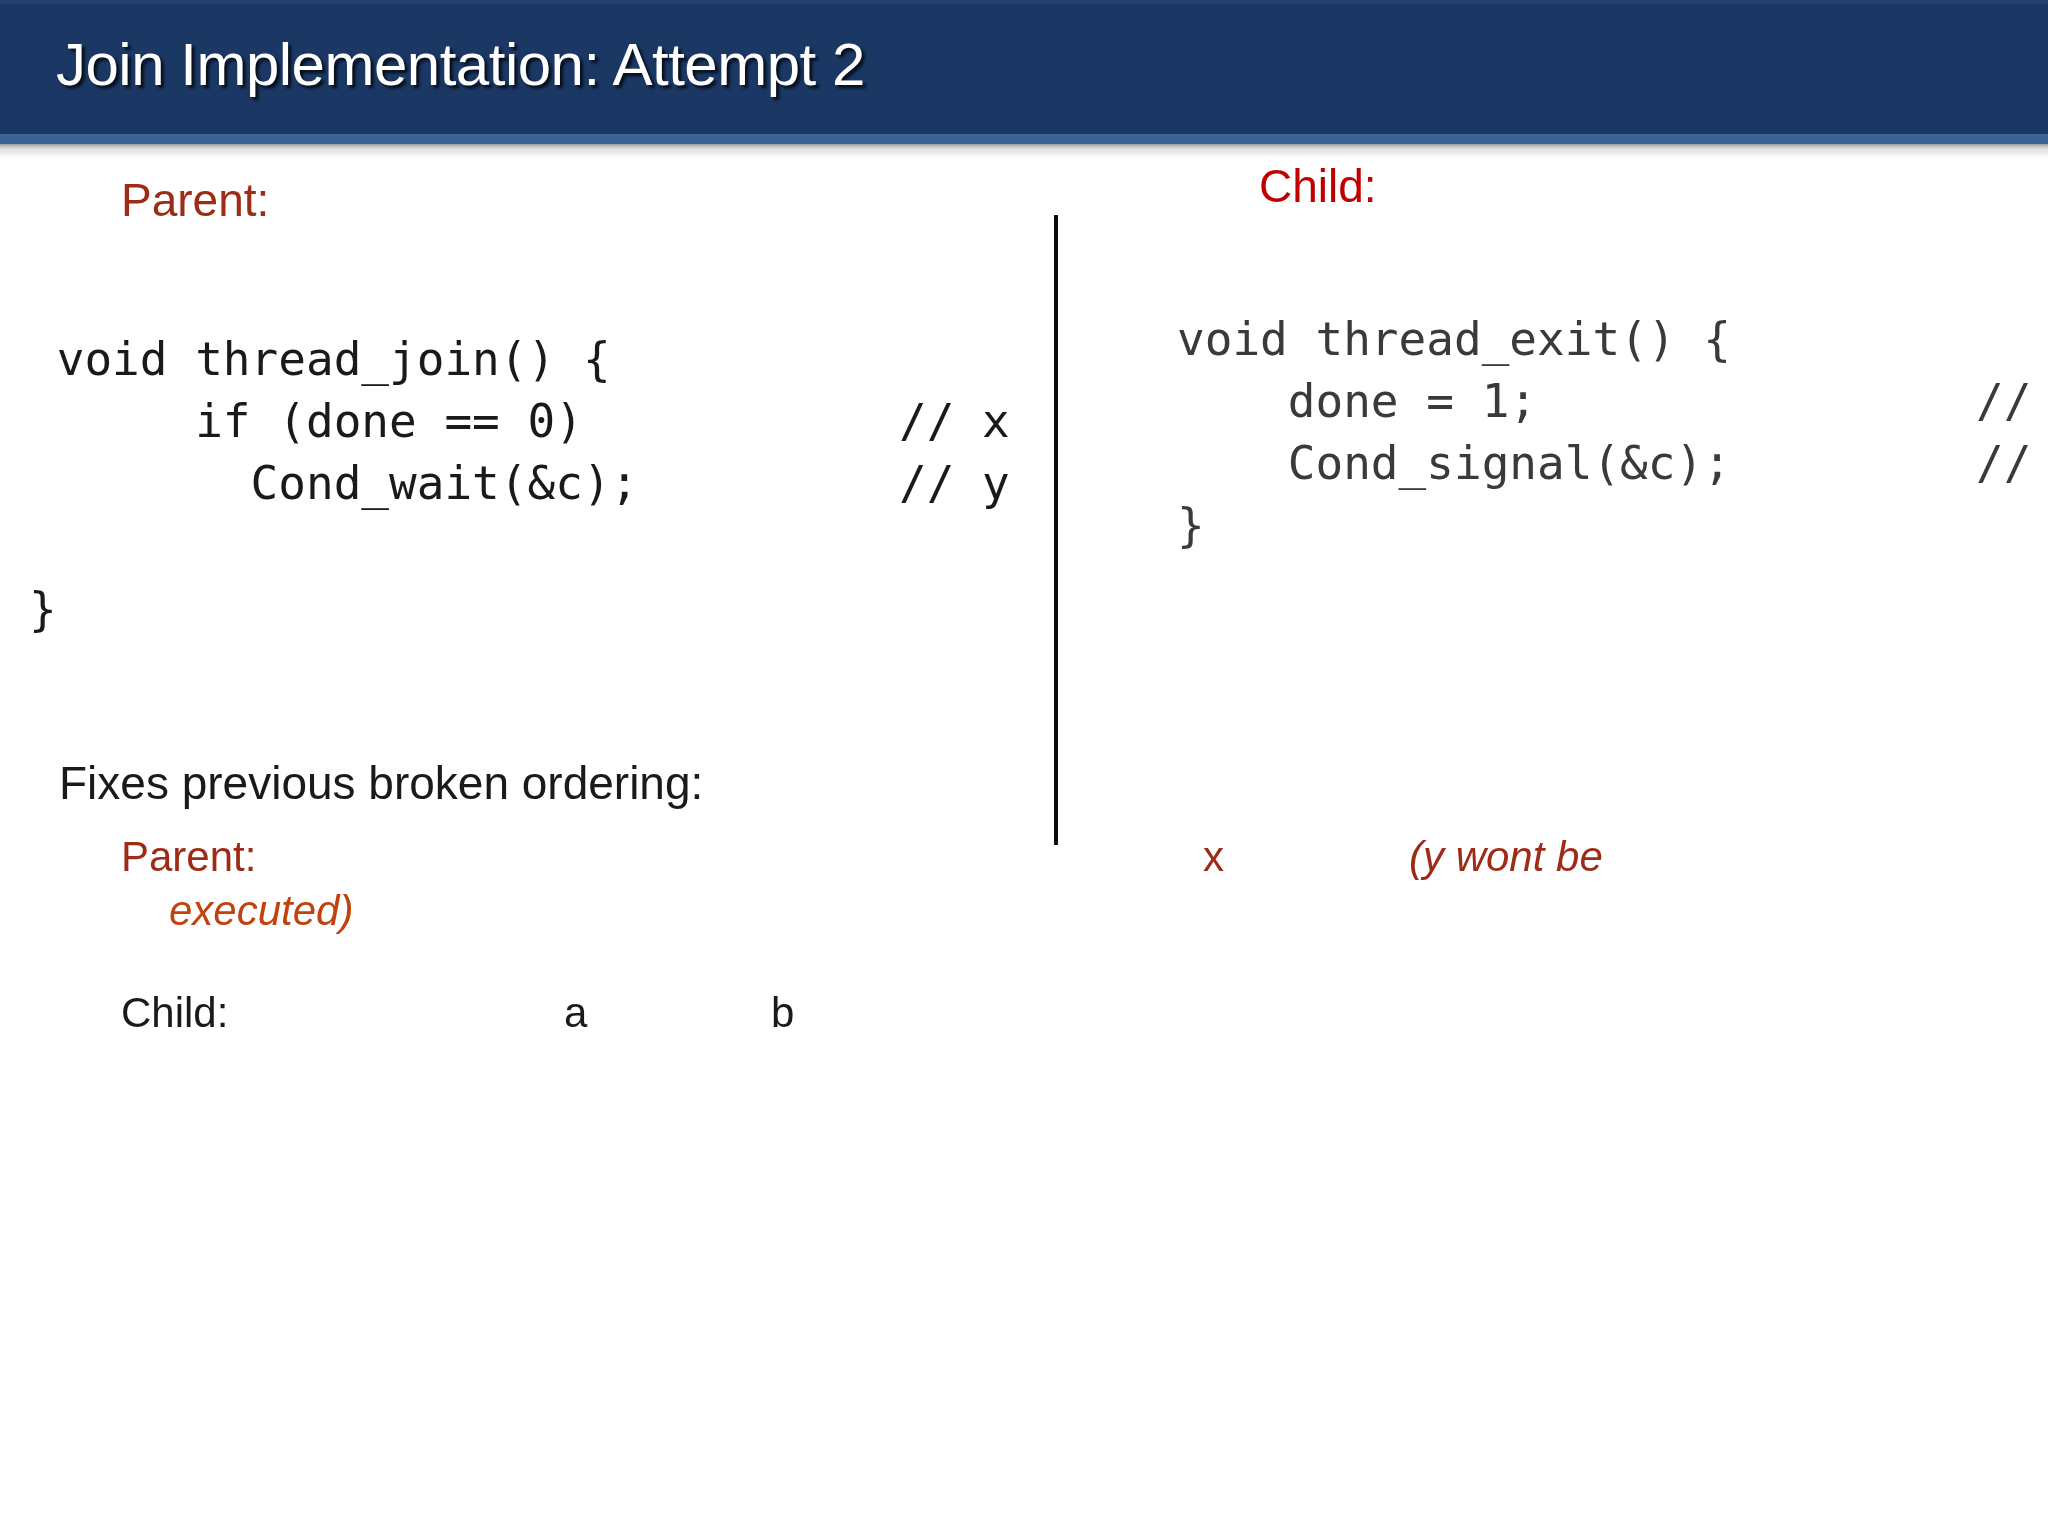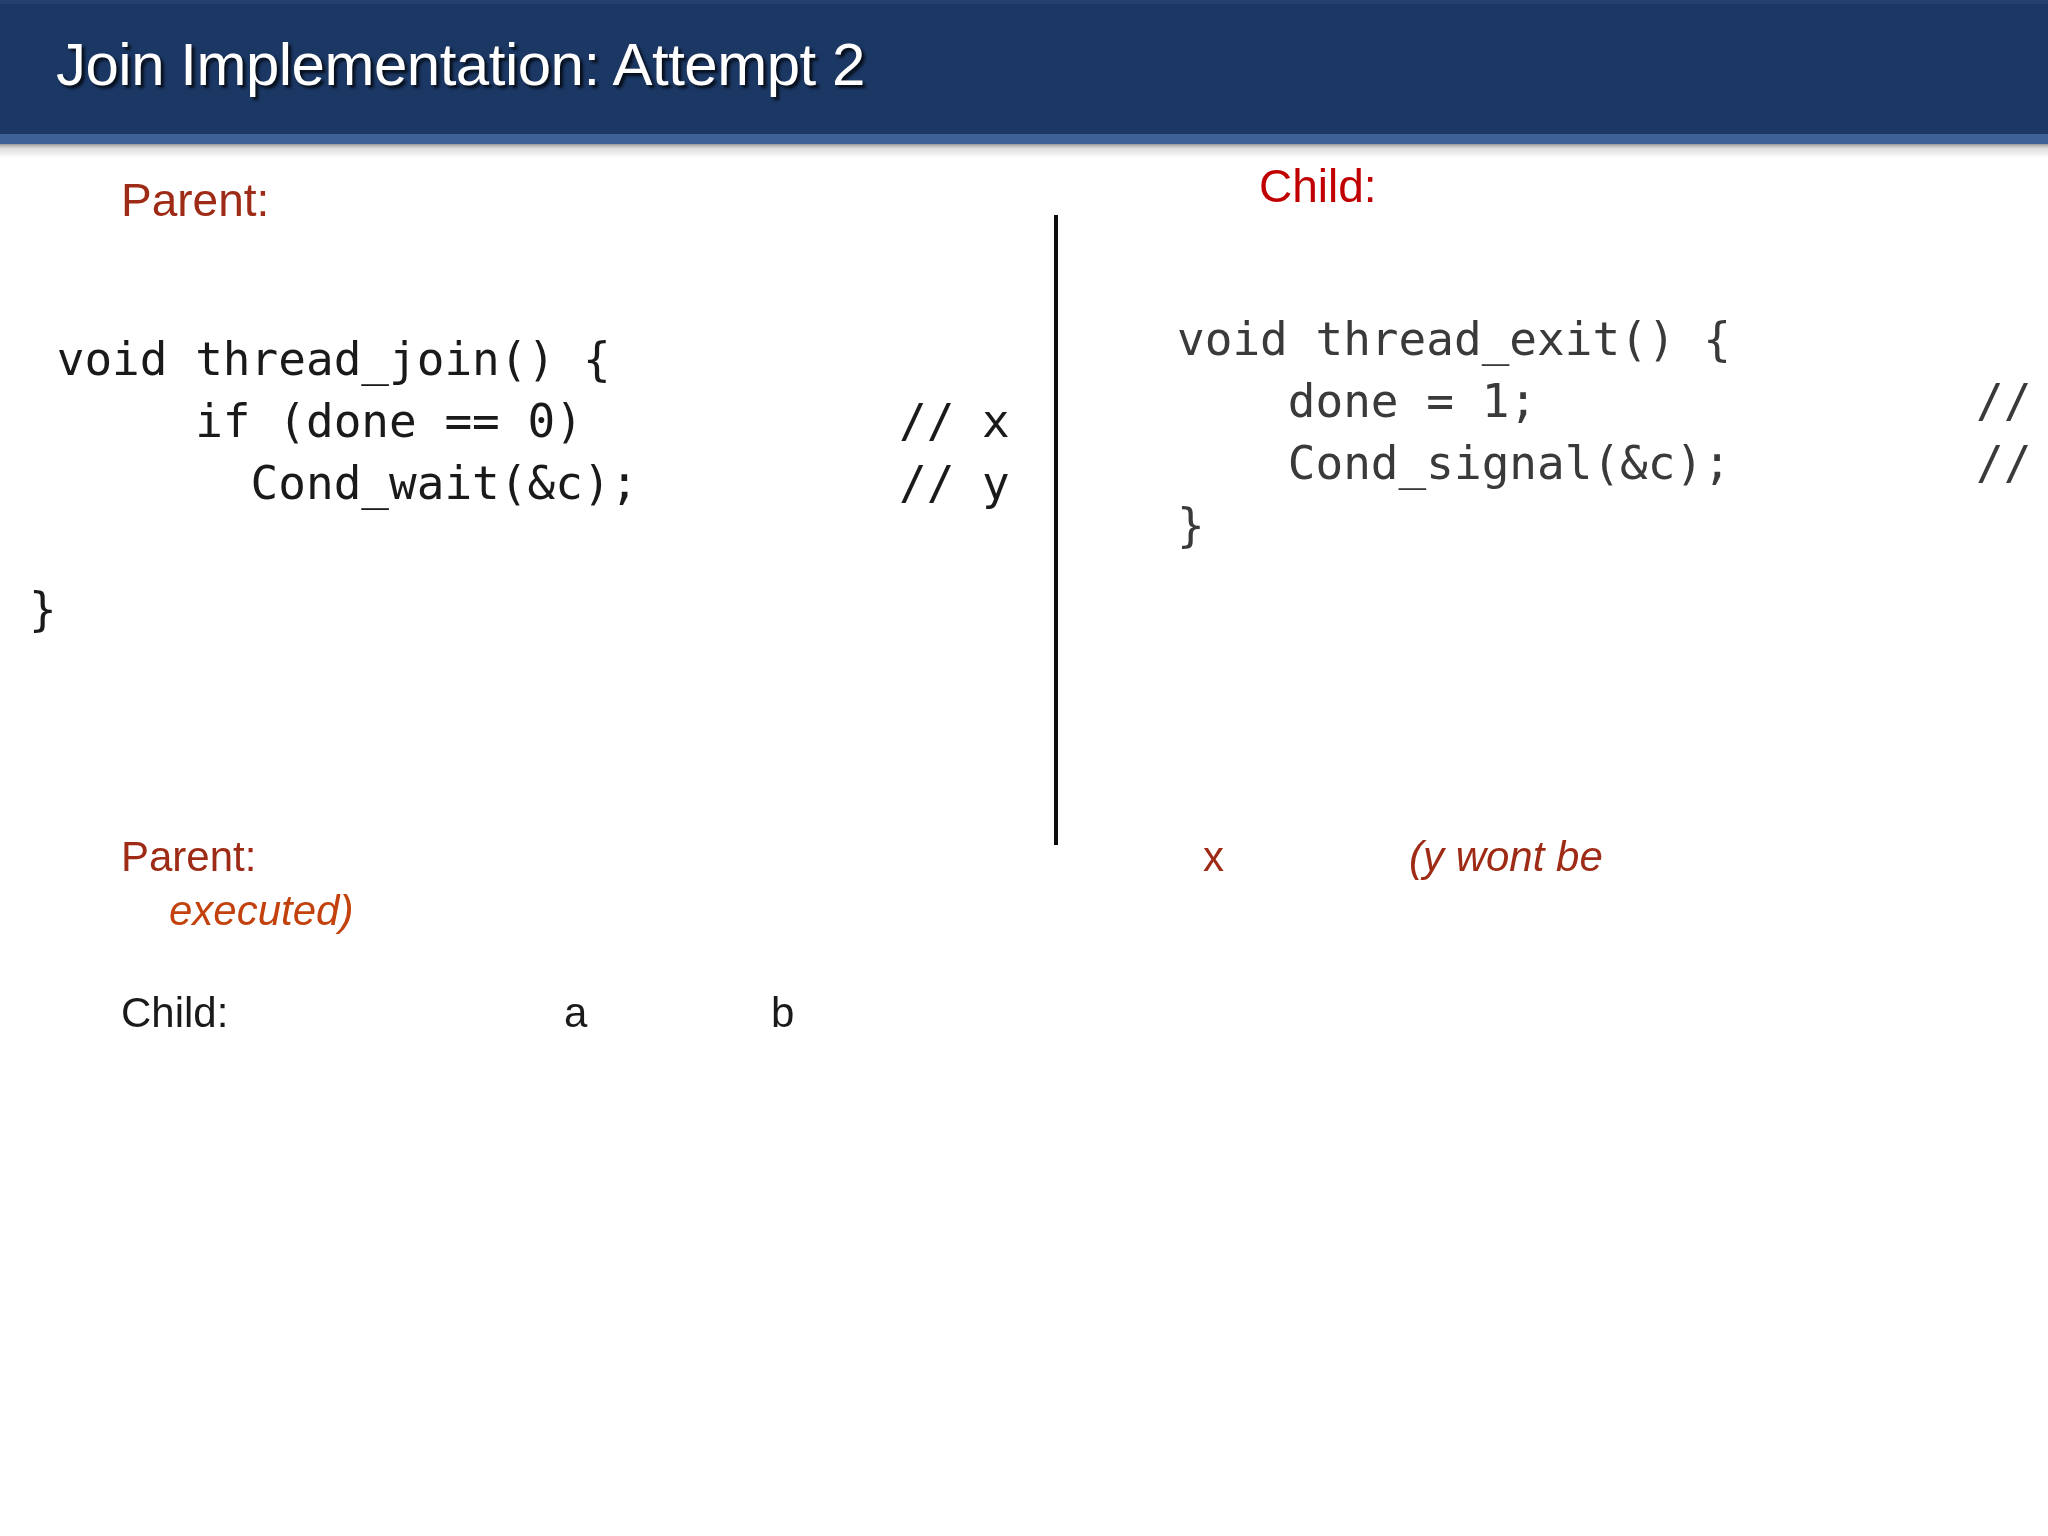--- a/index.html
+++ b/index.html
@@ -262,20 +262,21 @@
   <div id="child-heading" class="col-heading">Child:</div>
 
   <pre id="child-code" class="code-block">void thread_exit() {
     done = 1;
     Cond_signal(&amp;c);
 }</pre>
 
   <pre id="child-comments">// a
 // b</pre>
 
+  <div id="fixes-line">Fixes previous broken ordering:</div>
 
   <div id="order-parent-label">Parent:</div>
 
   <div id="order-parent-x">x</div>
 
   <div id="order-parent-note">(y wont be</div>
 
   <div id="order-parent-note2">executed)</div>
 
   <div id="order-child-label">Child:</div>

